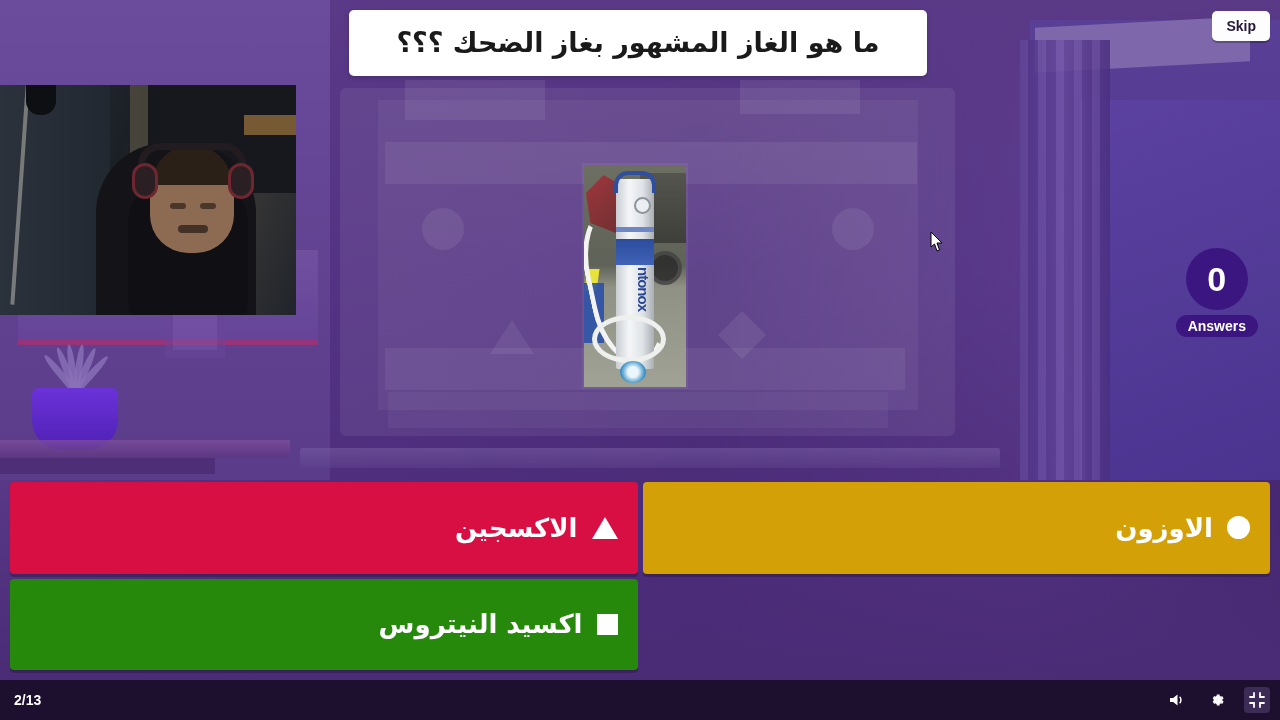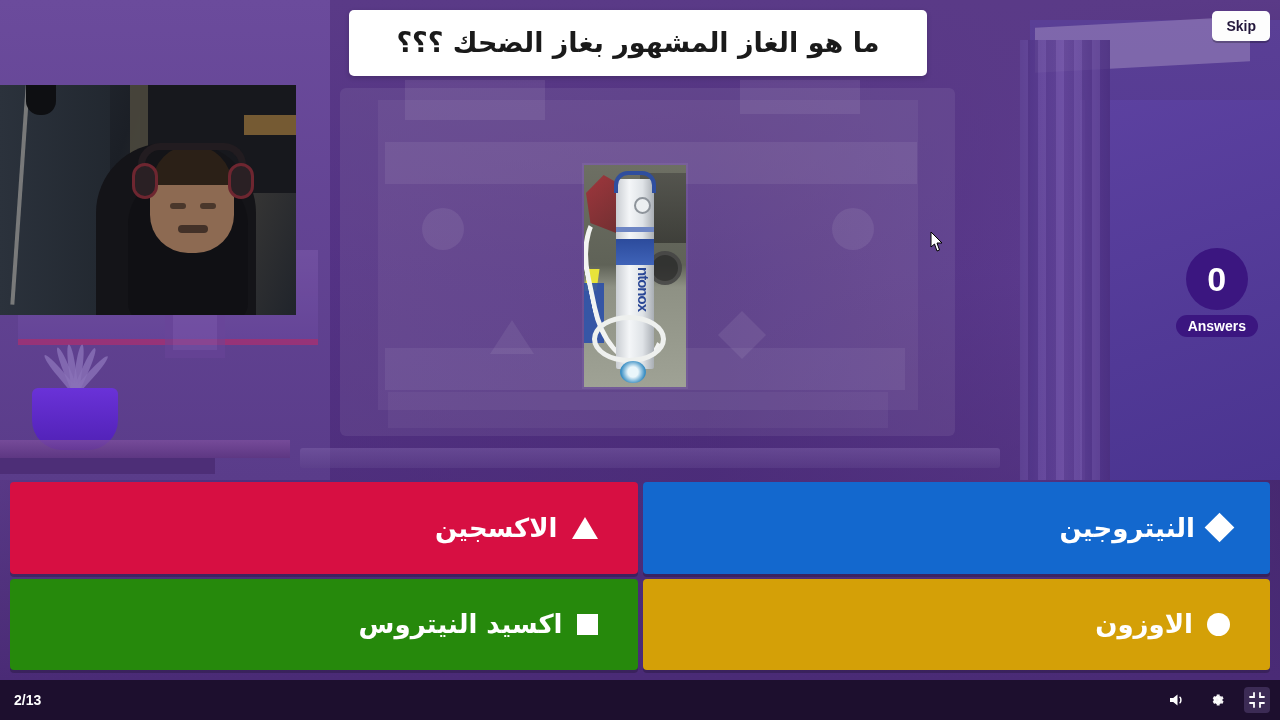--- a/index.html
+++ b/index.html
@@ -128,21 +128,21 @@
     display:flex; align-items:center; justify-content:center;
     color:#fff; font-size:34px; font-weight:bold; }
   #answers-label { margin-top:5px; background:#3b1680; color:#fff;
     font-size:14px; font-weight:bold; padding:3px 12px; border-radius:11px; }
 
   
   #answers-grid { position:absolute; left:10px; top:482px; width:1260px; height:188px;
     display:grid; grid-template-columns:1fr 1fr; grid-template-rows:1fr 1fr;
     gap:5px; z-index:18; }
   .tile { border-radius:4px; display:flex; align-items:center;
-    justify-content:flex-end; padding:0 40px; gap:14px;
+    justify-content:flex-end; padding:0 20px; gap:14px;
     box-shadow:0 3px 0 #00000035; cursor:pointer; }
   .tile .atext { color:#fff; font-size:26px; font-weight:bold; direction:rtl;
     font-family:"DejaVu Sans","Liberation Sans",sans-serif; }
   .shape { flex:0 0 auto; }
   .sh-triangle { width:0;height:0;border-left:13px solid transparent;
     border-right:13px solid transparent;border-bottom:22px solid #fff; }
   .sh-diamond { width:21px;height:21px;background:#fff;transform:rotate(45deg); }
   .sh-circle { width:23px;height:23px;border-radius:50%;background:#fff; }
   .sh-square { width:21px;height:21px;background:#fff; }
 
@@ -252,33 +252,29 @@
   <div id="answers-label">Answers</div>
 </div>
 
 <div id="answers-grid">
 
   <div class="tile" style="background:#d70f42">
     <span class="atext">الاكسجين</span>
     <span class="shape sh-triangle"></span>
   </div>
 
-  <div class="tile" style="background:#1368ce">
-    <span class="atext">النيتروجين</span>
-    <span class="shape sh-diamond"></span>
+
+  <div class="tile" style="background:#d4a007">
+    <span class="atext">الاوزون</span>
+    <span class="shape sh-circle"></span>
   </div>
 
   <div class="tile" style="background:#26890c">
     <span class="atext">اكسيد النيتروس</span>
     <span class="shape sh-square"></span>
-  </div>
-
-  <div class="tile" style="background:#d4a007">
-    <span class="atext">الاوزون</span>
-    <span class="shape sh-circle"></span>
   </div>
 
 </div>
 
 <div id="footer">
   <div id="q-counter">2/13</div>
 
 
   <div id="footer-right">
     <div class="fbtn">

